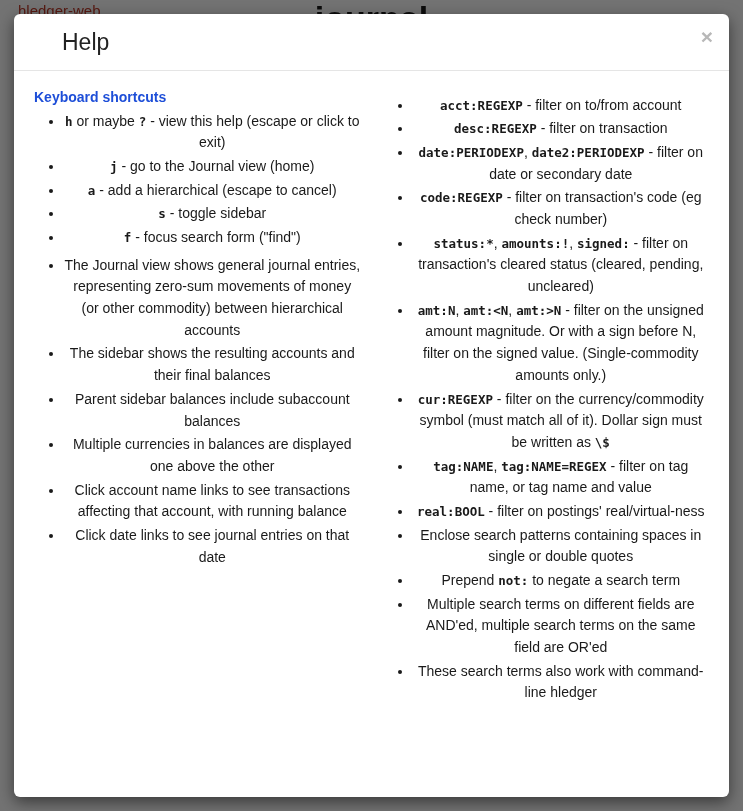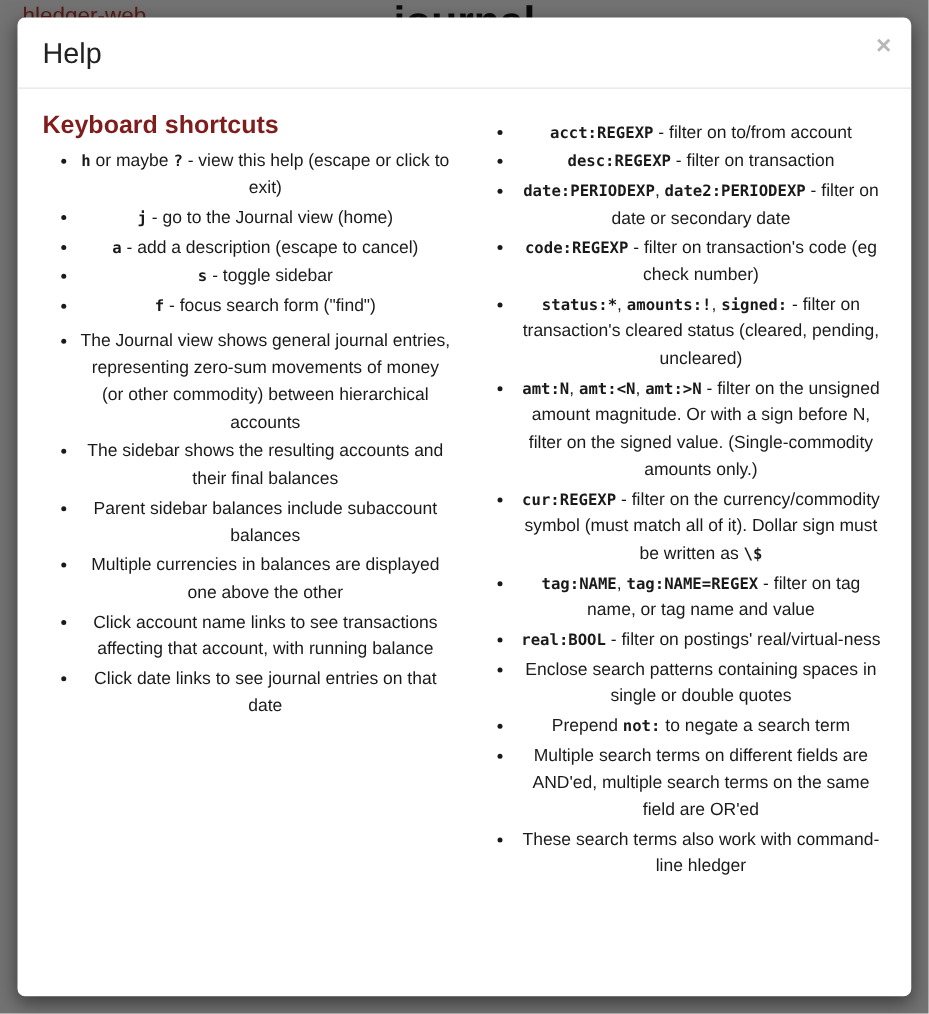--- a/index.html
+++ b/index.html
@@ -10,21 +10,21 @@
     overflow: hidden;
     background: #ffffff;
     font-family: "Liberation Sans", sans-serif;
     color: #222;
   }
 
   
   .page-topbar { position: absolute; top: 0; left: 0; right: 0; height: 60px; }
   .brand-link {
     position: absolute; top: 2px; left: 18px;
-    font-size: 18px; color: #c23b2a; text-decoration: none; cursor: pointer;
+    font-size: 15px; color: #c23b2a; text-decoration: none; cursor: pointer;
   }
   .page-heading {
     position: absolute; top: 0; left: 50%; transform: translateX(-50%);
     margin: 0; font-size: 34px; font-weight: bold; color: #1a1a1a; line-height: 1.1;
     white-space: nowrap;
   }
 
   
   .backdrop {
     position: absolute; top: 0; left: 0; right: 0; bottom: 0;
@@ -41,39 +41,39 @@
     box-shadow: 0 5px 15px rgba(0,0,0,0.5);
     z-index: 10;
     overflow: hidden;
   }
   .modal-header {
     position: relative;
     padding: 15px 20px 13px 20px;
     border-bottom: 1px solid #e5e5e5;
   }
   .modal-title {
-    font-size: 23px; font-weight: 500; color: #222; line-height: 1.2;
+    font-size: 23px; font-weight: 500; color: #222; line-height: 1.2; margin-left: 28px;
   }
   .close-btn {
     position: absolute; top: 12px; right: 16px;
     background: none; border: none; padding: 0;
     font-size: 21px; font-weight: bold; color: #b8b8b8;
     cursor: pointer; line-height: 1;
     font-family: "Liberation Sans", sans-serif;
   }
   .modal-body {
     display: flex;
     gap: 22px;
     padding: 18px 20px 20px 20px;
   }
   .col { flex: 1 1 0; min-width: 0; }
 
   .section-heading {
     margin: 0 0 6px 0;
-    font-size: 20px; font-weight: bold; color: #7f1d1d;
+    font-size: 14px; font-weight: bold; color: #1d4ed8;
   }
   .section-heading.spaced { margin-top: 20px; }
 
   ul.help-list {
     margin: 6px 0 0 0;
     padding-left: 30px;
     list-style: disc;
     text-align: center;
   }
   ul.help-list li {
@@ -103,21 +103,21 @@
   <div class="modal-header">
     <button class="close-btn">×</button>
     <div class="modal-title">Help</div>
   </div>
   <div class="modal-body">
     <div class="col">
       <h4 class="section-heading">Keyboard shortcuts</h4>
       <ul class="help-list">
           <li><code>h</code><span> or maybe </span><code>?</code><span> - view this help (escape or click to exit)</span></li>
           <li><code>j</code><span> - go to the Journal view (home)</span></li>
-          <li><code>a</code><span> - add a description (escape to cancel)</span></li>
+          <li><code>a</code><span> - add a hierarchical (escape to cancel)</span></li>
           <li><code>s</code><span> - toggle sidebar</span></li>
           <li><code>f</code><span> - focus search form ("find")</span></li>
         </ul>
       <ul class="help-list">
           <li><span>The Journal view shows general journal entries, representing zero-sum movements of money (or other commodity) between hierarchical accounts</span></li>
           <li><span>The sidebar shows the resulting accounts and their final balances</span></li>
           <li><span>Parent sidebar balances include subaccount balances</span></li>
           <li><span>Multiple currencies in balances are displayed one above the other</span></li>
           <li><span>Click account name links to see transactions affecting that account, with running balance</span></li>
           <li><span>Click date links to see journal entries on that date</span></li>

